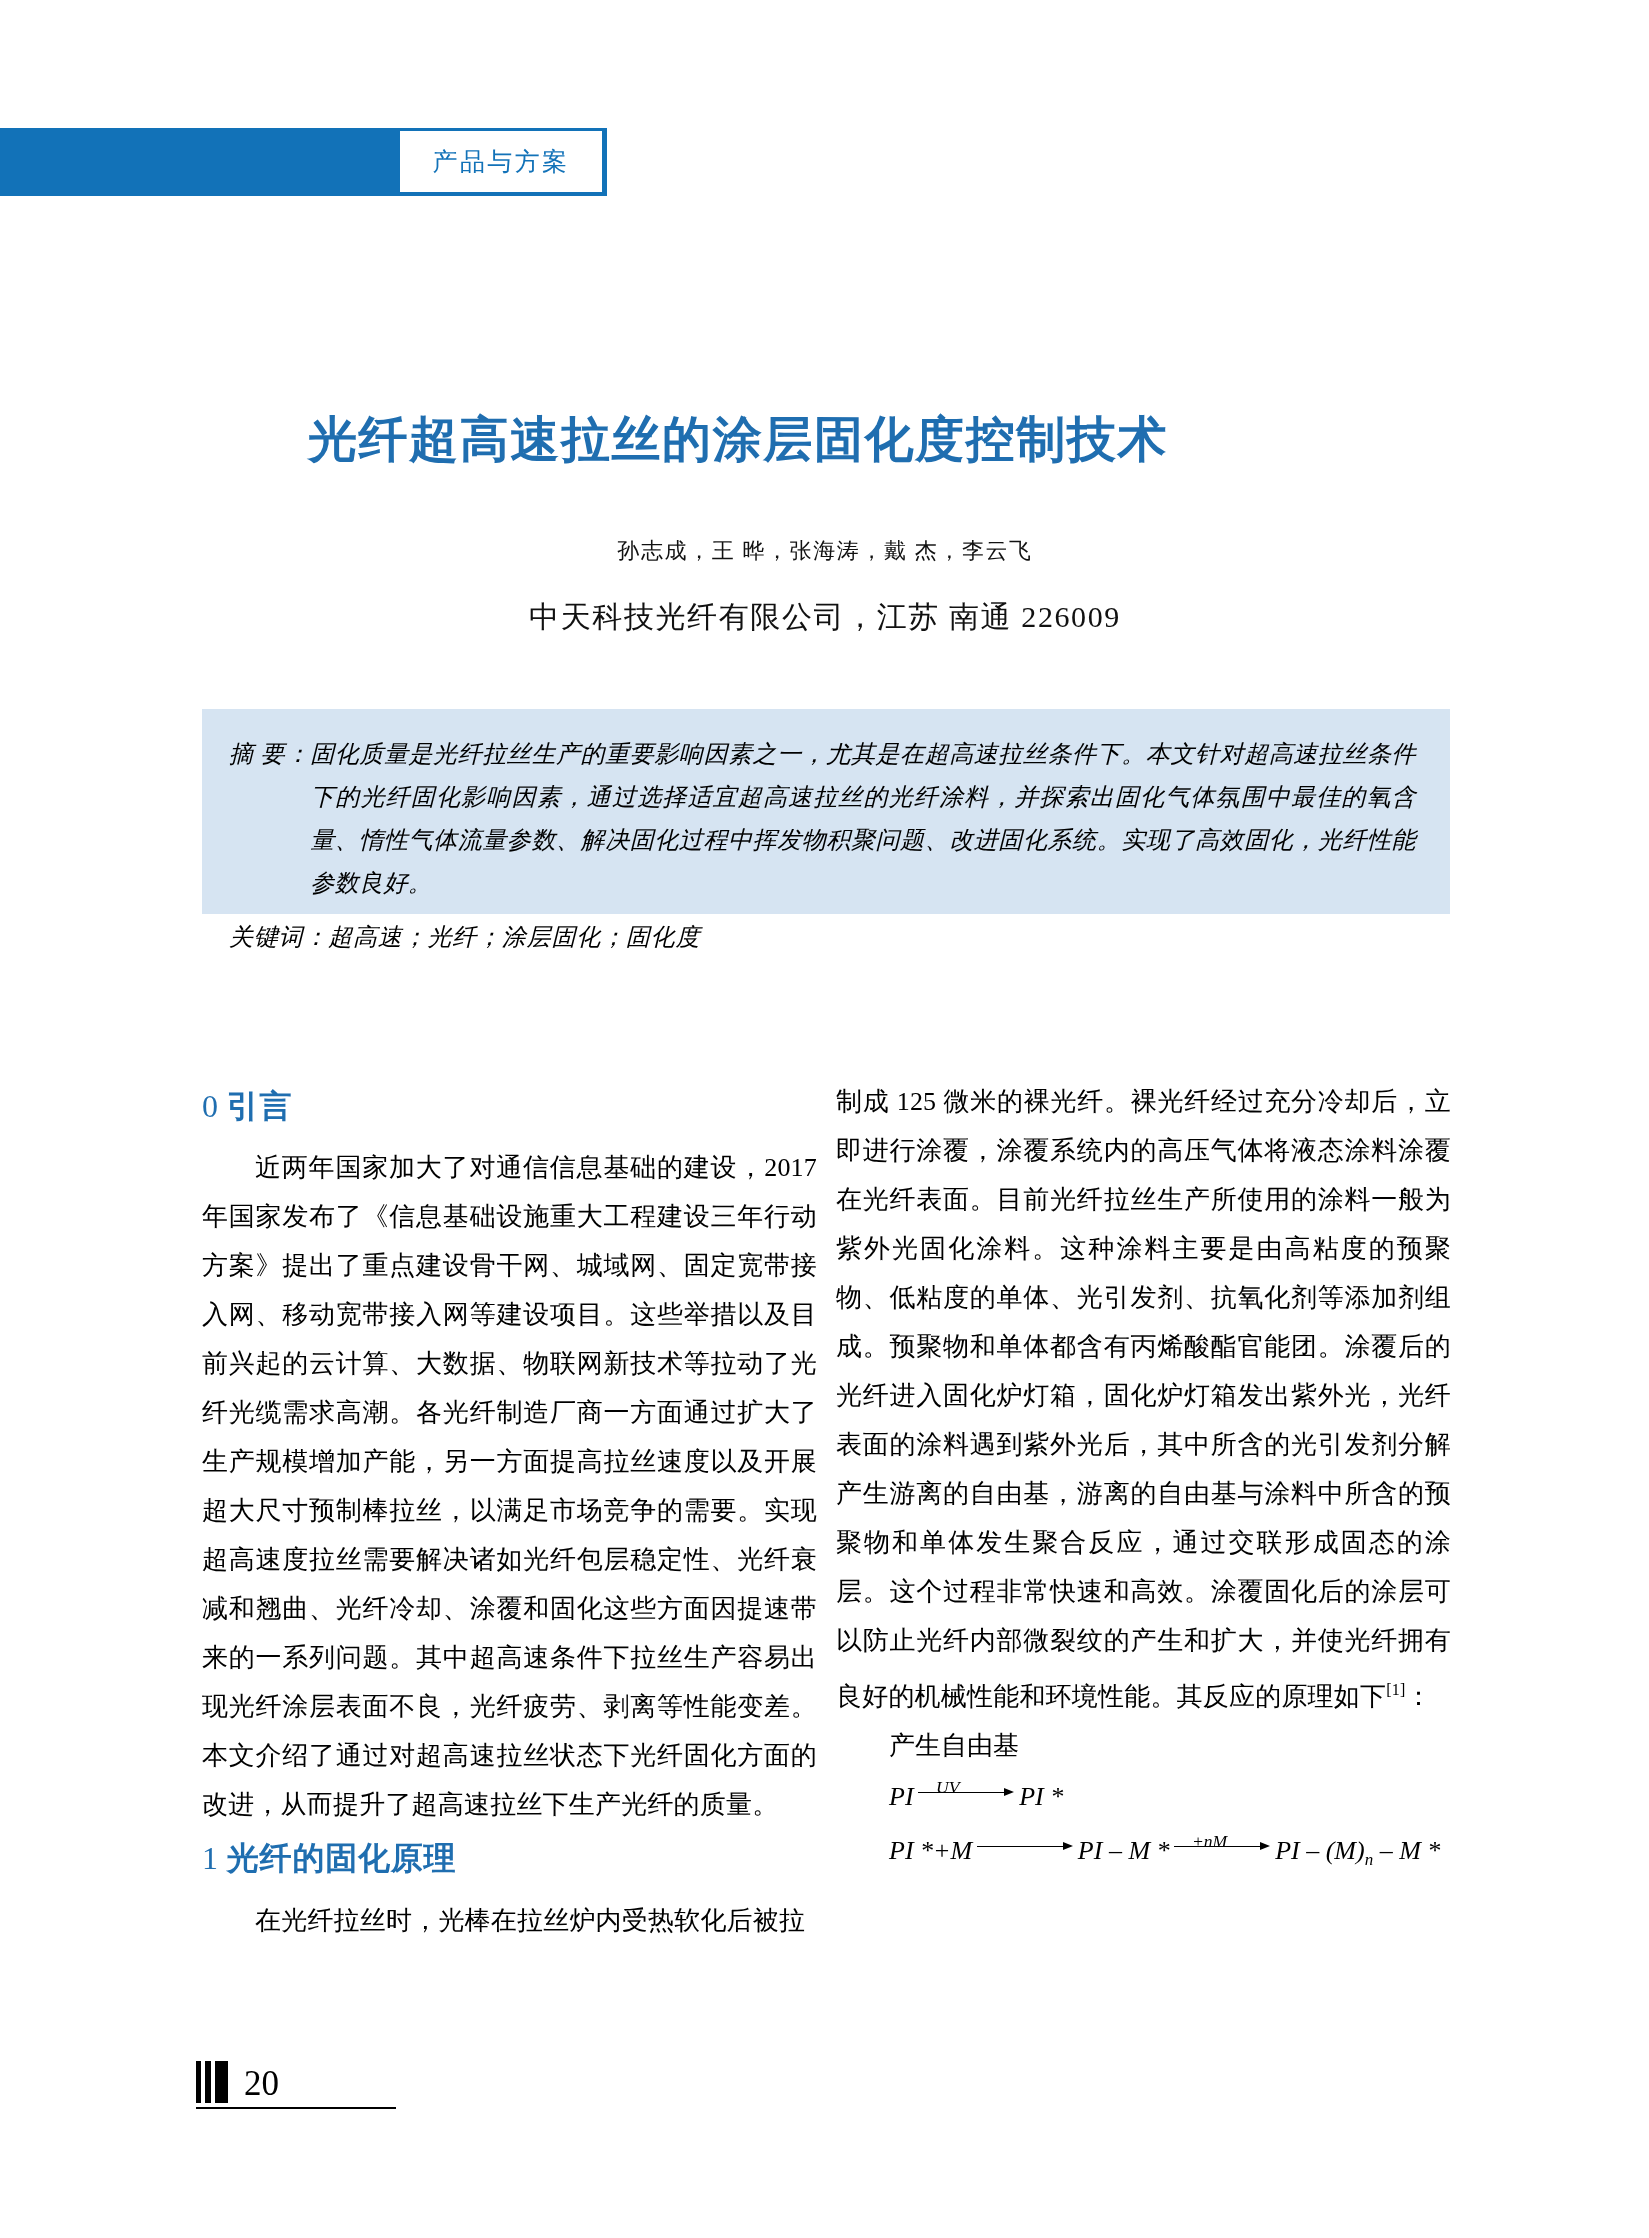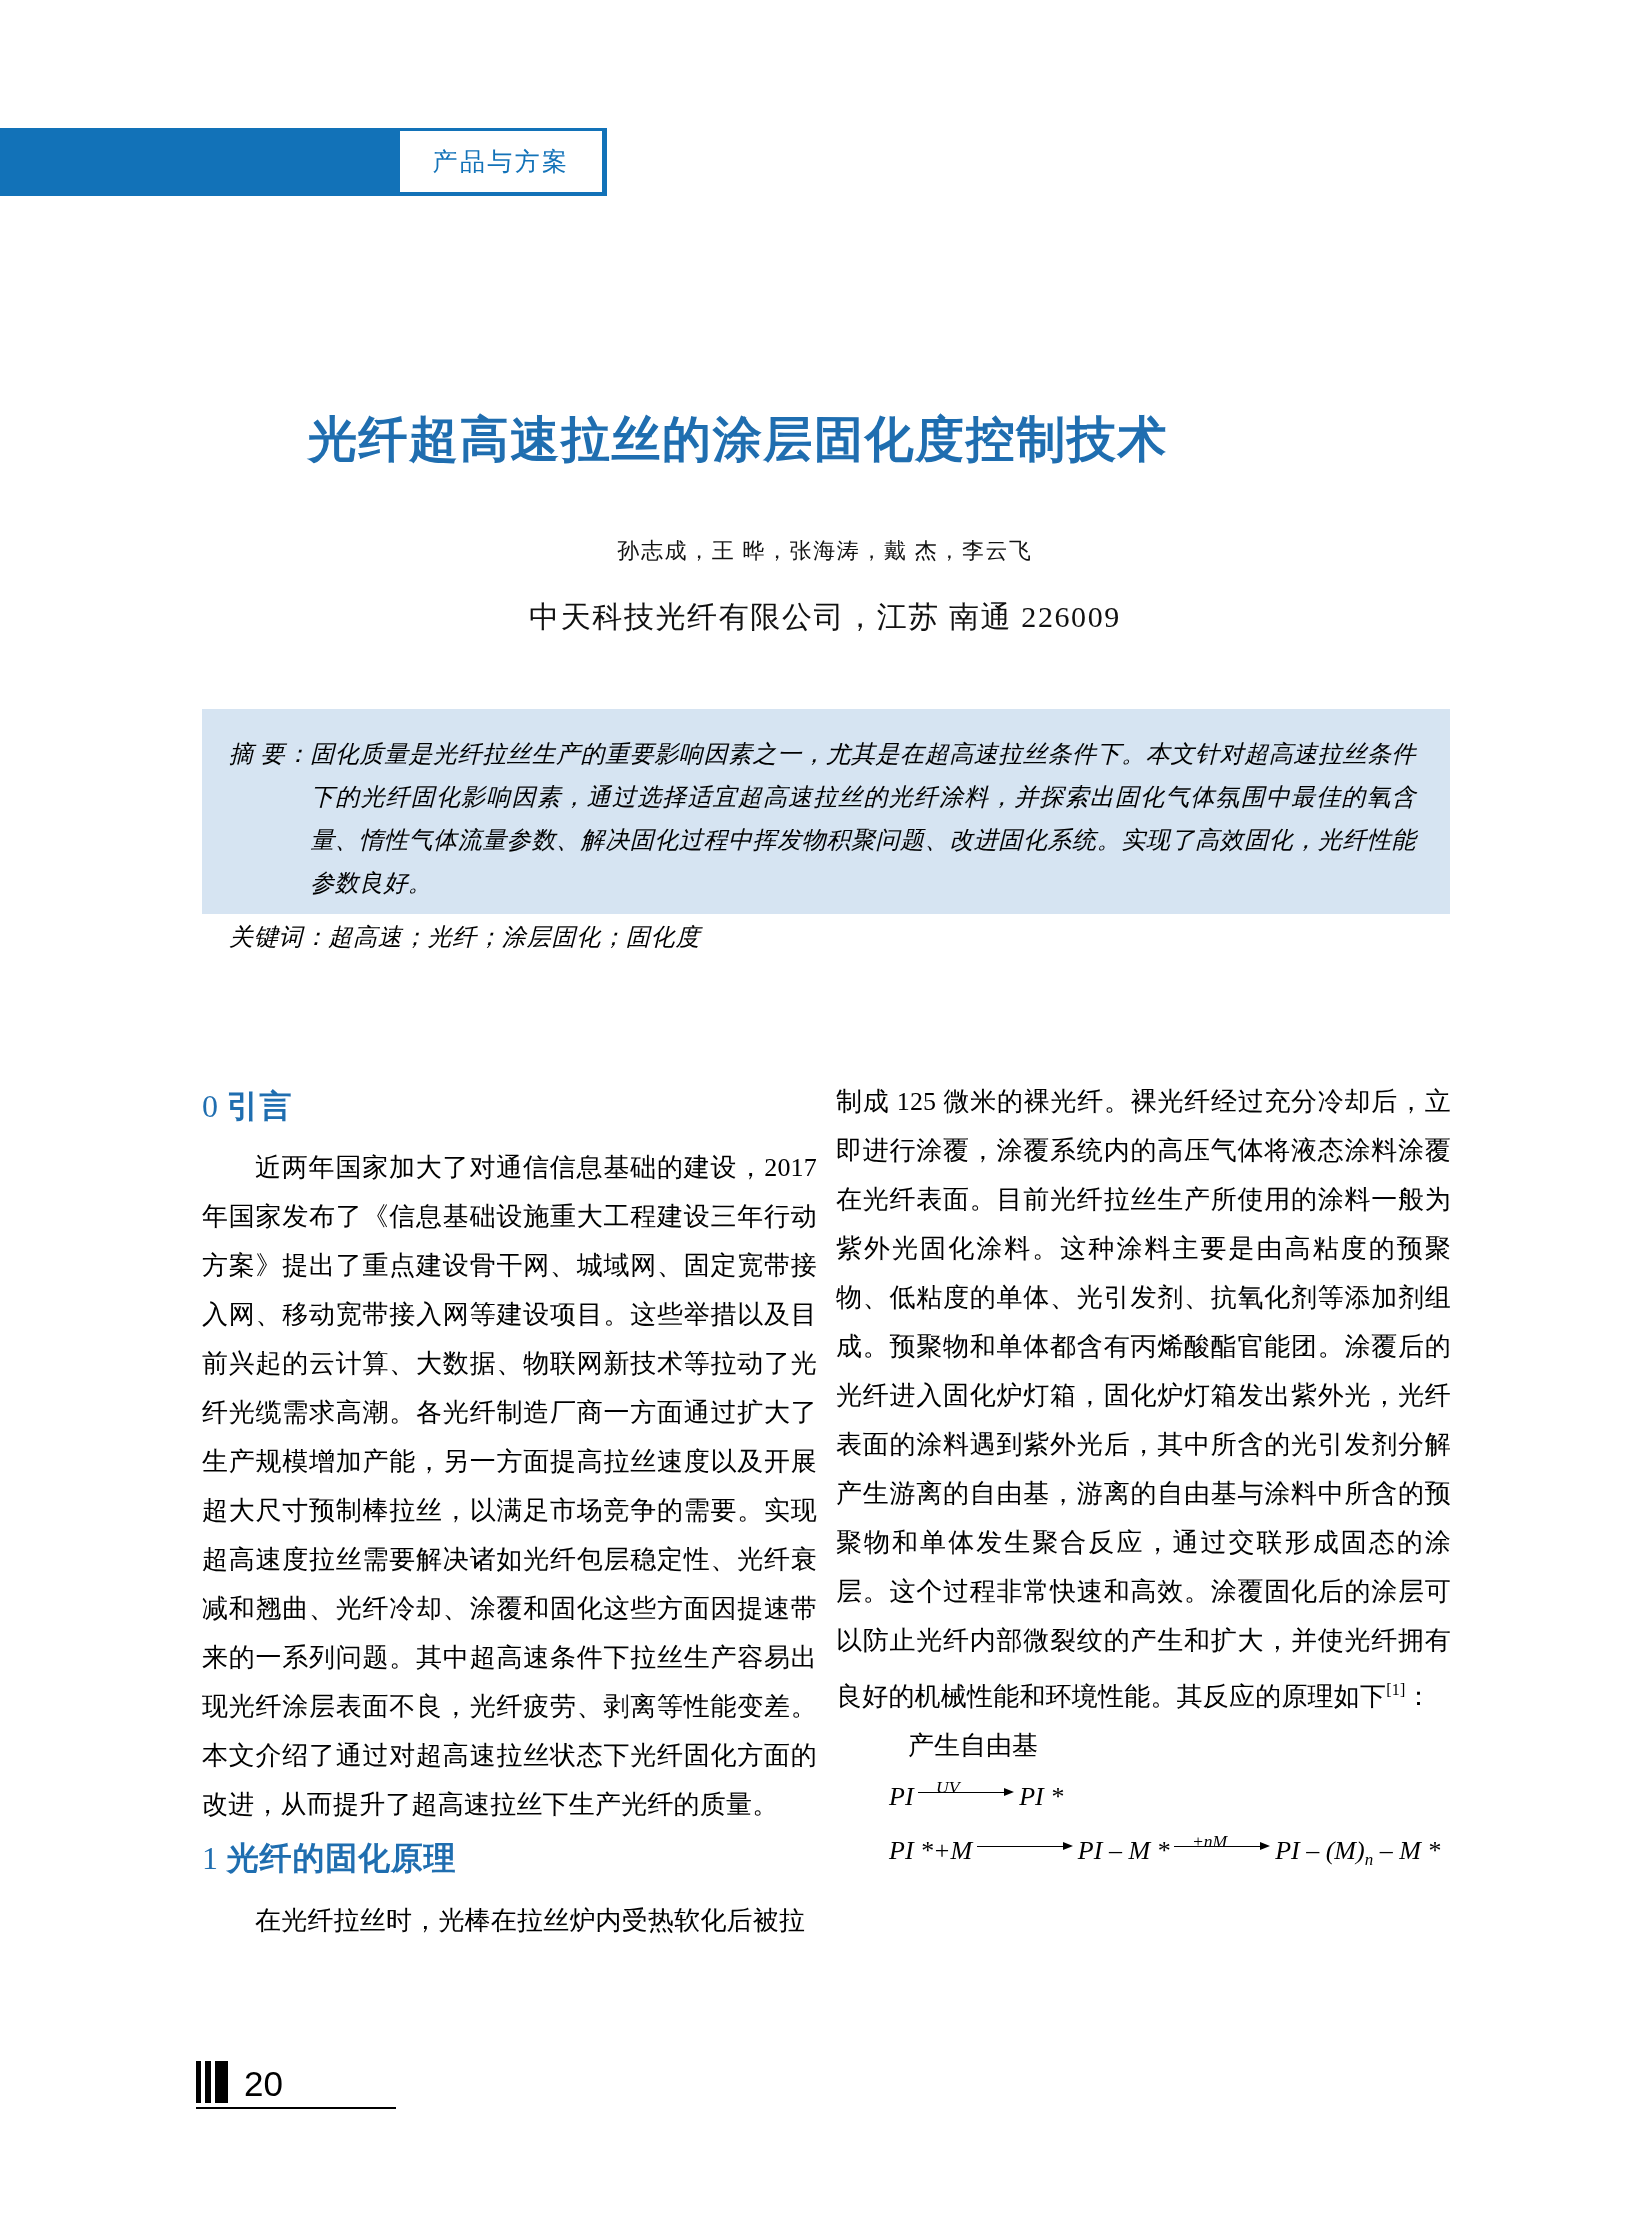--- a/index.html
+++ b/index.html
@@ -161,21 +161,21 @@
     text-align-last: left;
     text-indent: 53px;
     margin: 0;
     letter-spacing: 0.2px;
   }
   .para.cont { text-indent: 0; }
 
   .eq-label {
     font-size: 26px;
     line-height: 49px;
-    margin-left: 72px;
+    margin-left: 53px;
   }
   .eq-line {
     font-family: "Liberation Serif", "DejaVu Serif", serif;
     font-style: italic;
     font-size: 26px;
     line-height: 54px;
     margin-left: 53px;
     white-space: nowrap;
   }
   .arrow {
@@ -219,21 +219,21 @@
     height: 56px;
   }
   .bars { position: absolute; left: 0; bottom: 6.4px; display: flex; align-items: flex-end; }
   .bars i { display: block; background: #000; margin-right: 4px; }
   .bar-a { width: 4.8px;  height: 42px; }
   .bar-b { width: 6.4px;  height: 42px; }
   .bar-c { width: 12.8px; height: 42px; }
   .page-num {
     position: absolute;
     left: 48px; bottom: 4.8px;
-    font-family: Liberation Sans, sans-serif;
+    font-family: Liberation Serif, serif;
     font-size: 35px;
     color: #000;
   }
   .foot-rule {
     position: absolute;
     left: 0; bottom: 0;
     width: 200px; height: 2.4px;
     background: #000;
   }
 </style>

